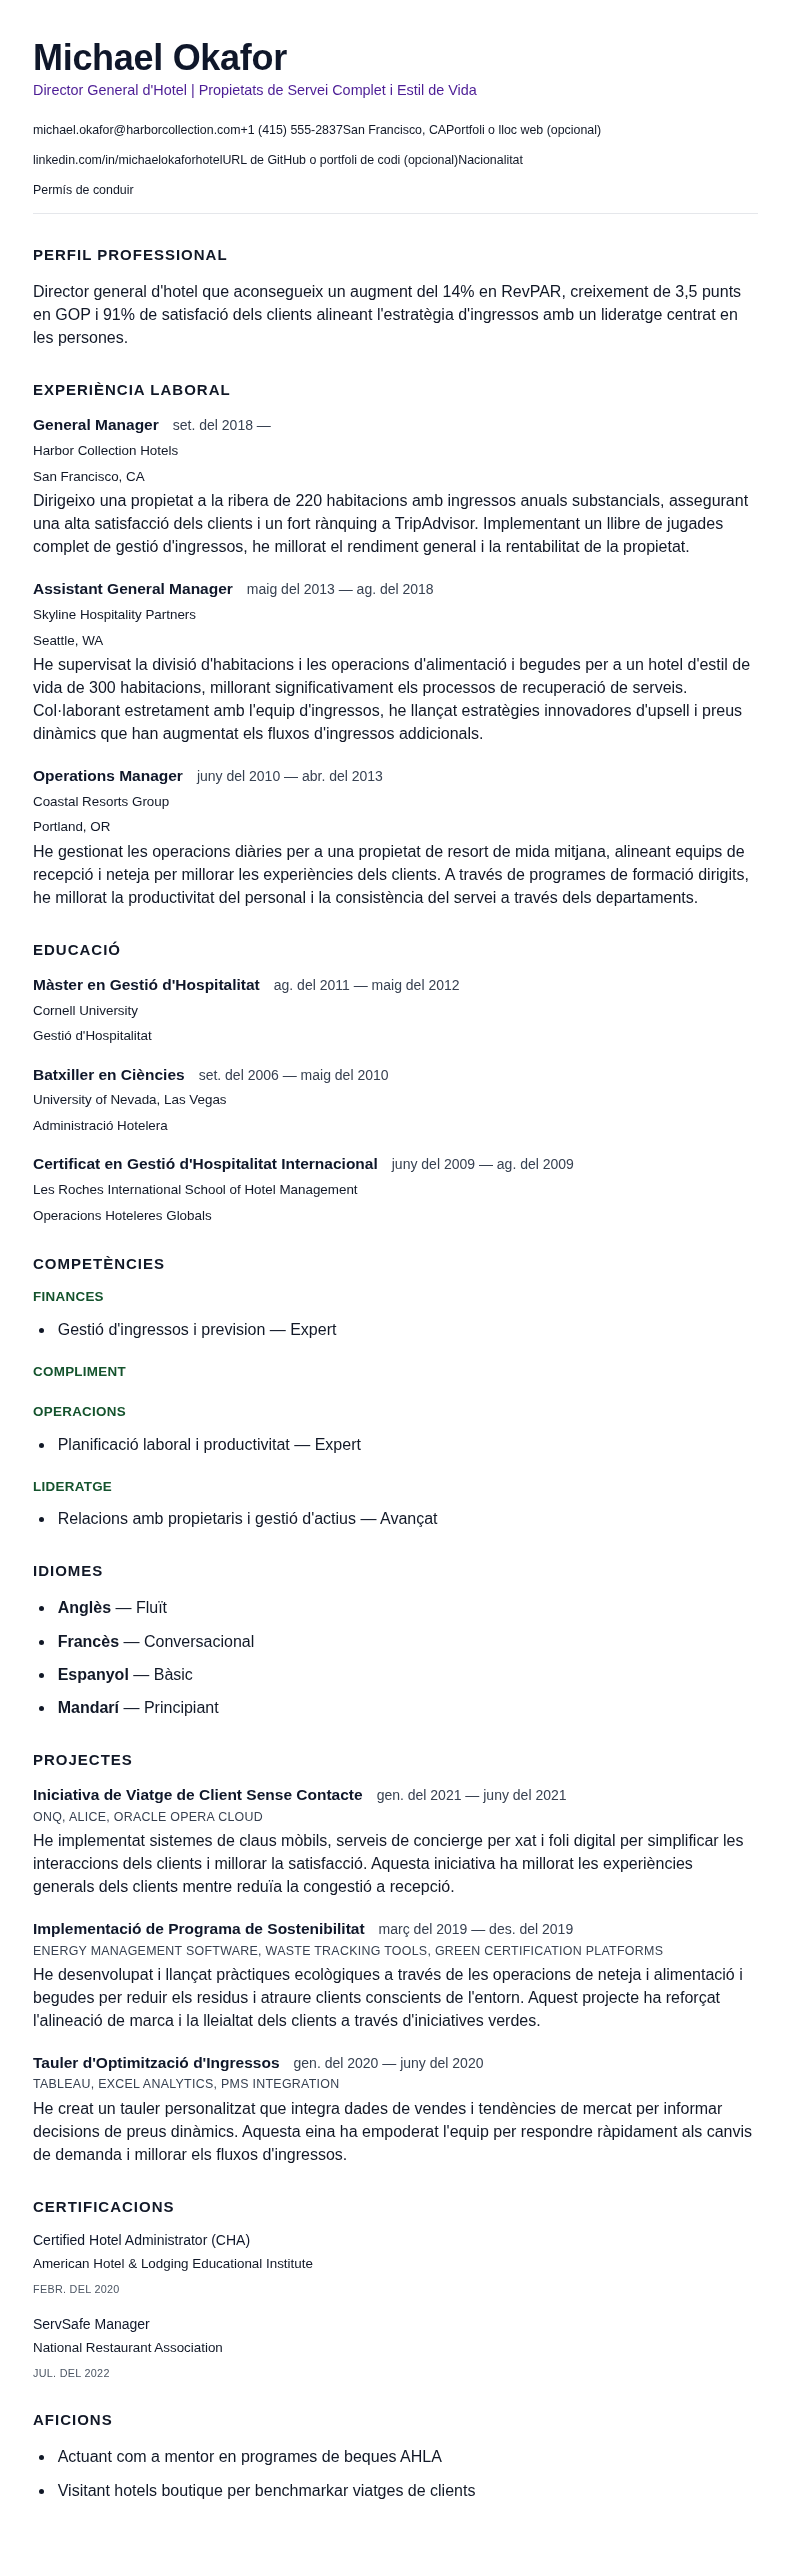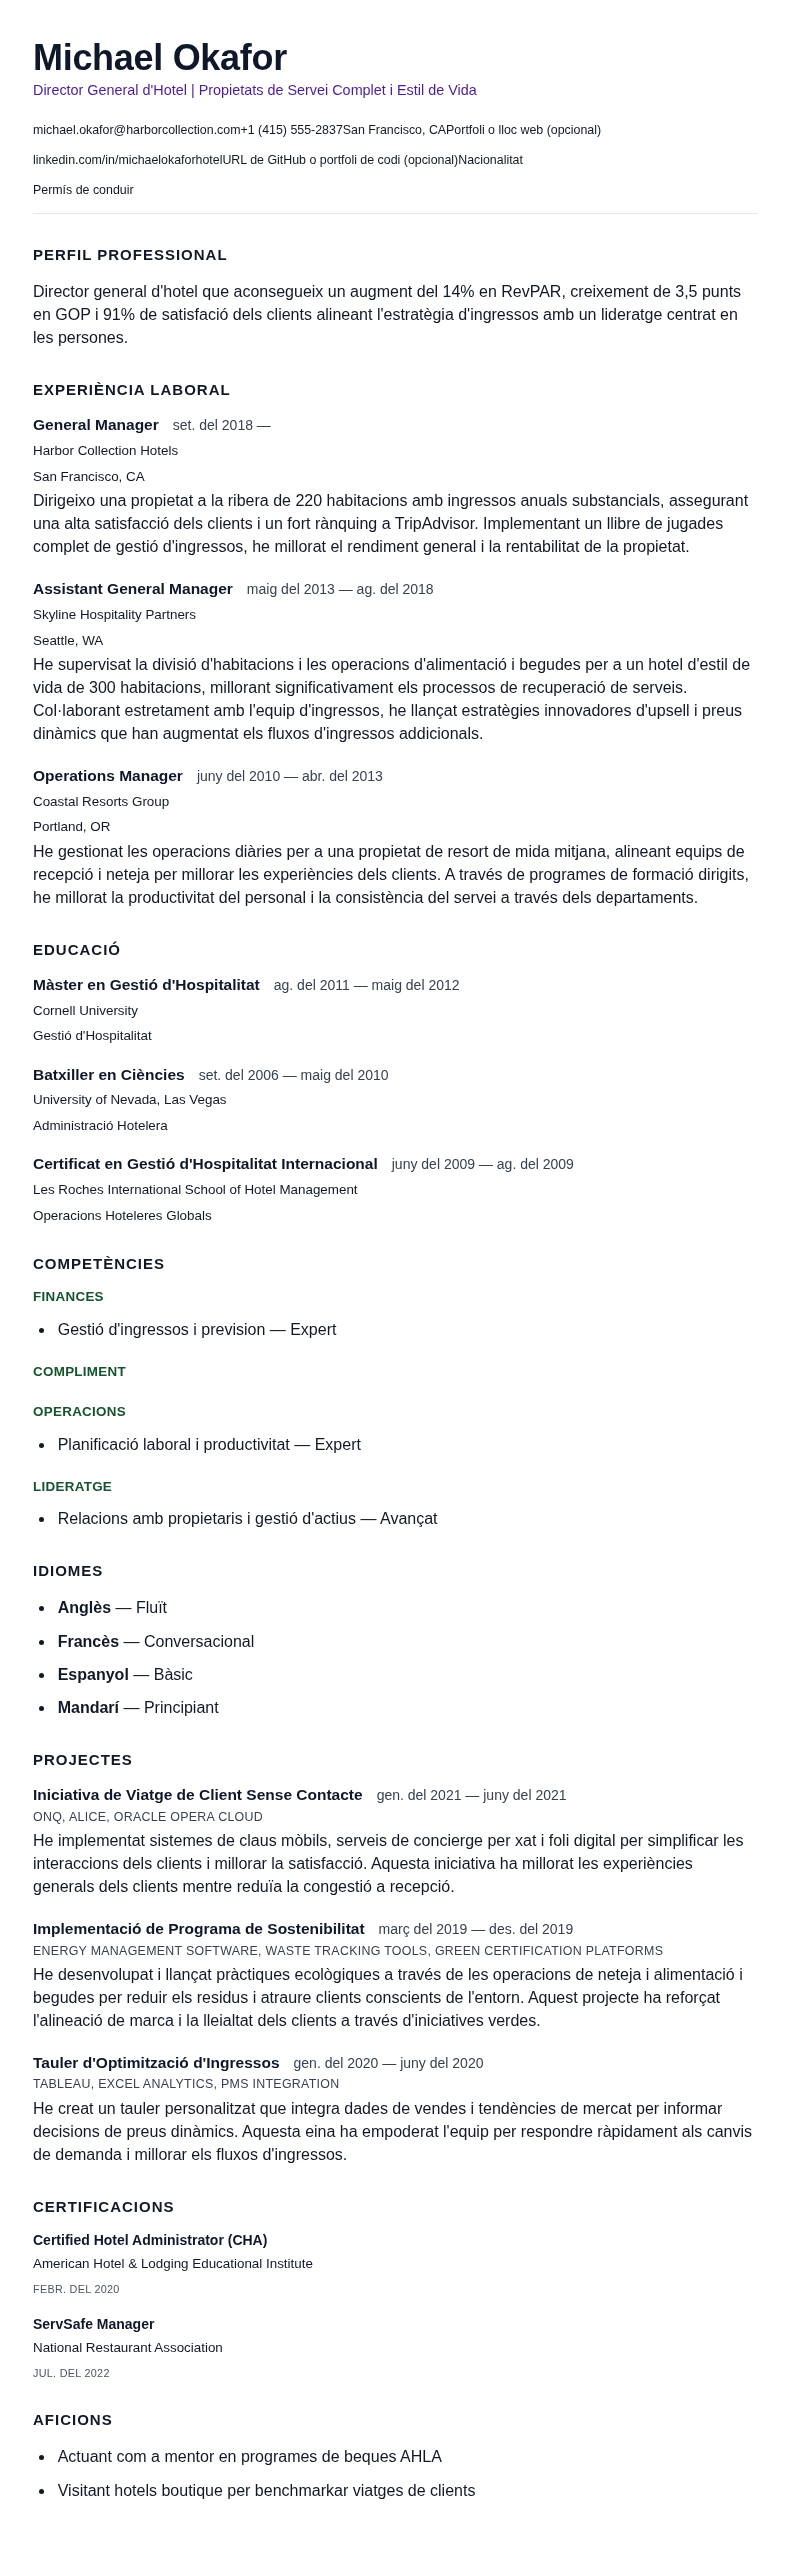--- a/index.html
+++ b/index.html
@@ -90,21 +90,21 @@
     font-size: 13.4px;
     font-weight: 700;
     line-height: 16.5px;
     letter-spacing: 0.3px;
     margin-bottom: 12.4px;
     color: #14532d;
   }
 
   .lang-name { font-weight: 700; }
 
-  .cert-name { font-size: 14px; font-weight: 700; line-height: 17.5px; color: #0f172a; }
+  .cert-name { font-size: 14px; font-weight: 400; line-height: 17.5px; color: #0f172a; }
   .cert-issuer { margin-top: 7.2px; font-size: 13.4px; line-height: 15.5px; }
   .cert-date {
     margin-top: 11px;
     font-size: 10.8px;
     line-height: 12.4px;
     letter-spacing: 0.3px;
     color: #4b5563;
   }
 </style>
 </head>

